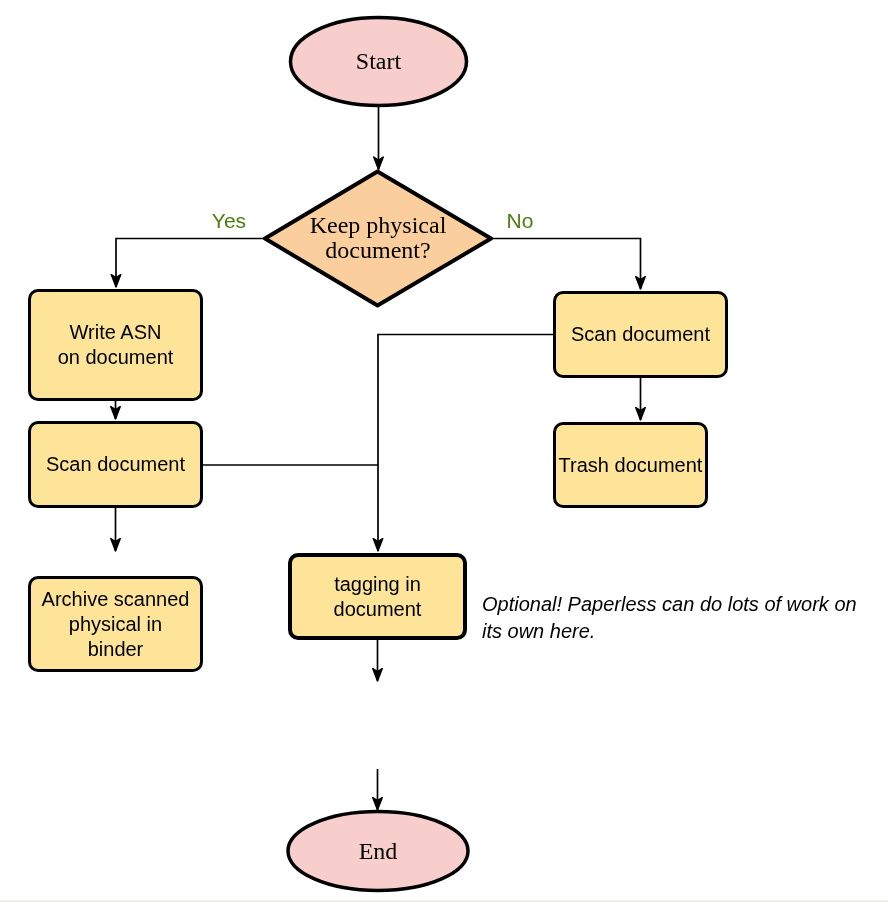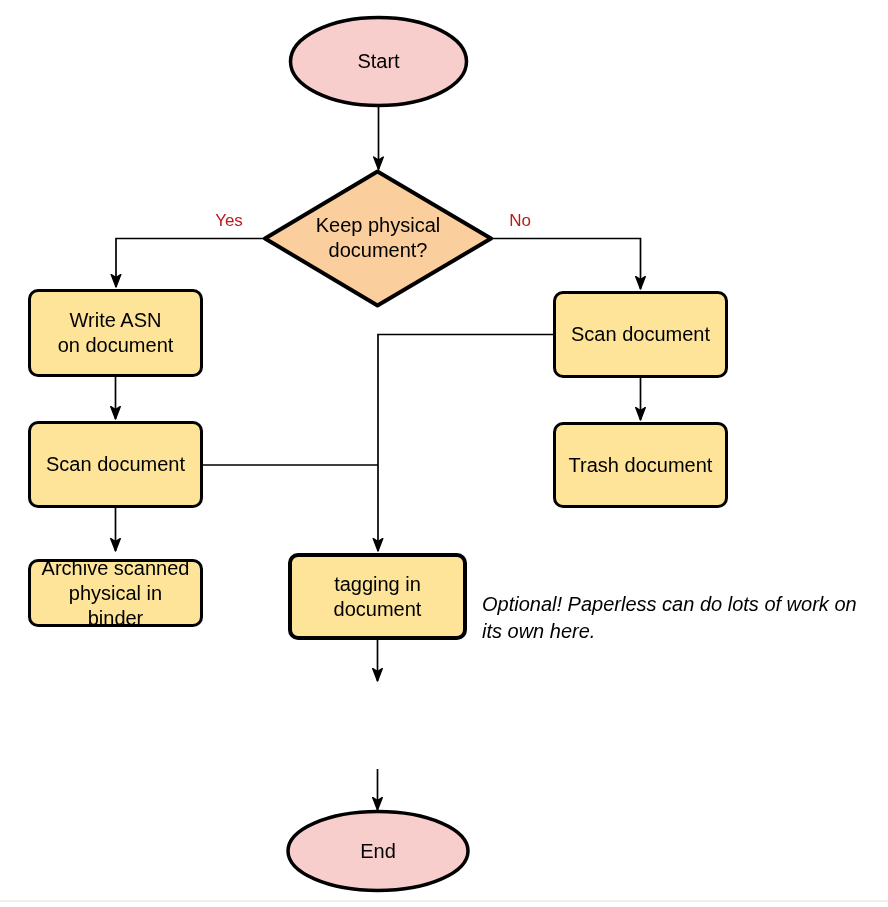--- a/index.html
+++ b/index.html
@@ -40,31 +40,32 @@
   .node.thick { border-width: 4px; }
   .ln { white-space: nowrap; }
   
   .shape-label {
     position: absolute;
     display: flex;
     flex-direction: column;
     align-items: center;
     justify-content: center;
     text-align: center;
-    font-size: 20px;
+    font-size: 24px;
     line-height: 25px;
     color: #000000;
     pointer-events: none;
+    font-family: Liberation Serif, serif;
   }
   .edge-label {
     position: absolute;
-    font-size: 17px;
+    font-size: 21px;
     line-height: 20px;
     text-align: center;
-    color: #b91c1c;
+    color: #4d7c0f;
   }
   .annotation {
     position: absolute;
     left: 482px;
     top: 591px;
     width: 410px;
     font-style: italic;
     font-size: 20px;
     line-height: 27px;
     color: #000000;
@@ -117,40 +118,40 @@
   </div>
 
   <div class="shape-label" style="left:278px;top:213px;width:200px;height:50px">
     <div class="ln">Keep physical</div>
     <div class="ln">document?</div>
   </div>
 
   <div class="edge-label" style="left:201px;top:211px;width:56px">Yes</div>
   <div class="edge-label" style="left:492px;top:211px;width:56px">No</div>
 
-  <div class="node" style="left:28px;top:289px;width:175px;height:88px">
+  <div class="node" style="left:28px;top:289px;width:175px;height:112px">
     <div class="ln">Write ASN</div>
     <div class="ln">on document</div>
   </div>
 
   <div class="node" style="left:28px;top:421px;width:175px;height:87px">
     <div class="ln">Scan document</div>
   </div>
 
-  <div class="node" style="left:28px;top:559px;width:175px;height:68px">
+  <div class="node" style="left:28px;top:576px;width:175px;height:96px">
     <div class="ln">Archive scanned</div>
     <div class="ln">physical in</div>
     <div class="ln">binder</div>
   </div>
 
   <div class="node" style="left:553px;top:291px;width:175px;height:87px">
     <div class="ln">Scan document</div>
   </div>
 
-  <div class="node" style="left:553px;top:422px;width:175px;height:86px">
+  <div class="node" style="left:553px;top:422px;width:155px;height:86px">
     <div class="ln">Trash document</div>
   </div>
 
   <div class="node thick" style="left:288px;top:553px;width:179px;height:87px">
     <div class="ln">tagging in</div>
     <div class="ln">document</div>
   </div>
 
 
   <div class="annotation">

